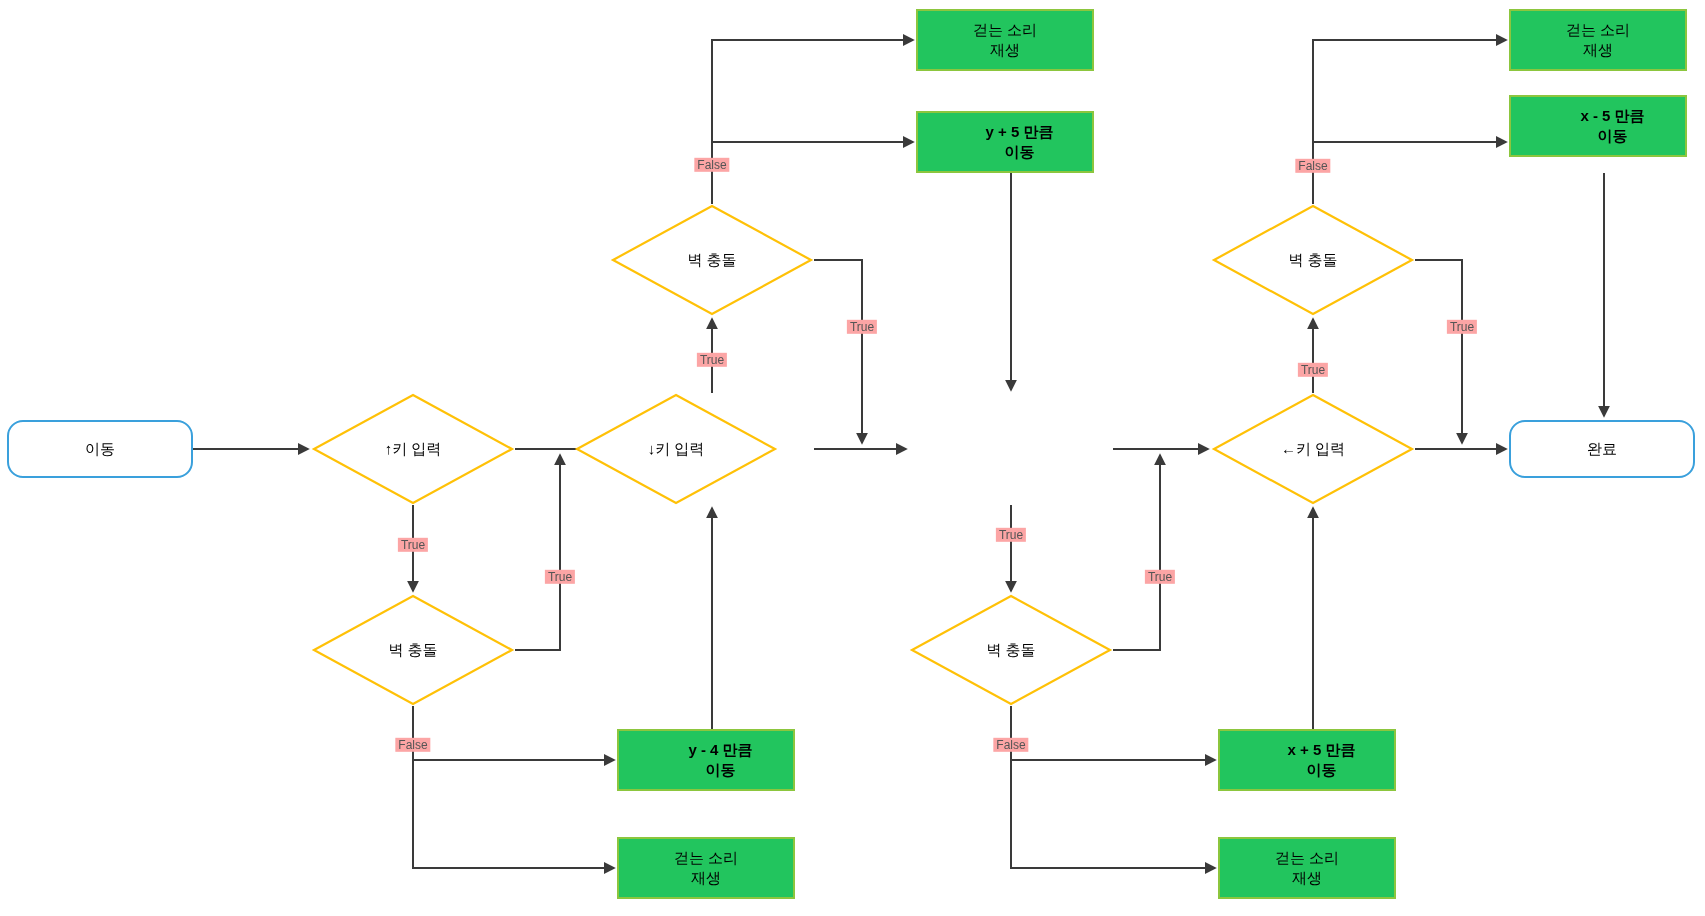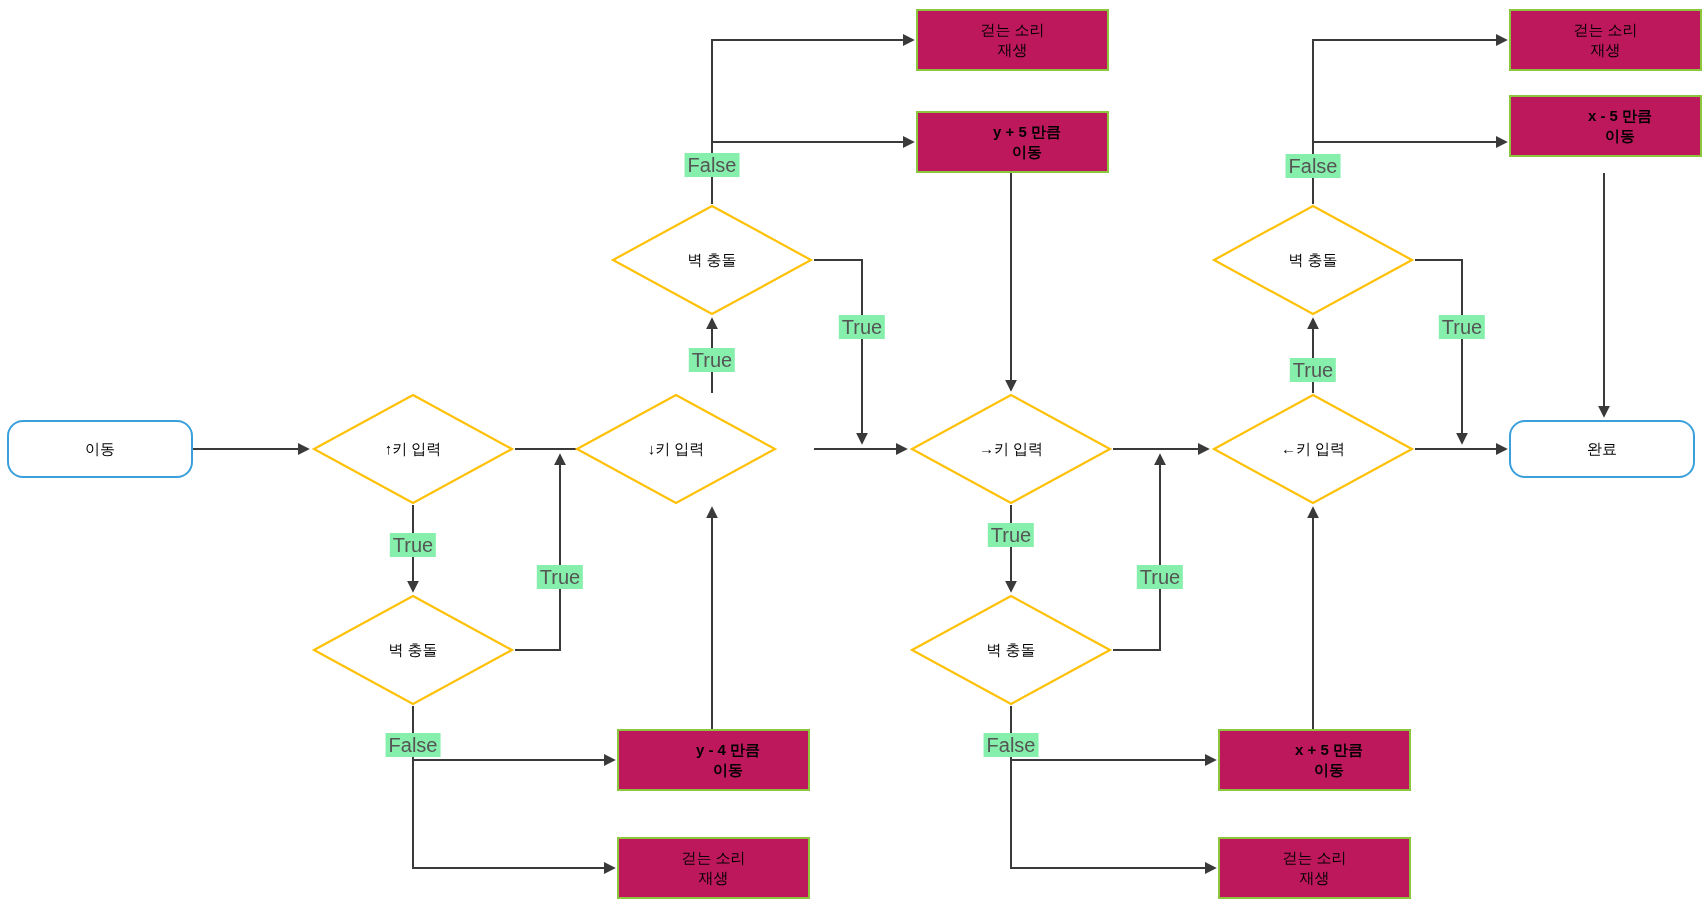--- a/index.html
+++ b/index.html
@@ -8,30 +8,30 @@
   body { font-family:"Liberation Sans","DejaVu Sans",sans-serif; }
   .canvas { position:relative; width:1705px; height:916px; background:#ffffff; overflow:hidden; }
   .edges { position:absolute; left:0; top:0; width:1705px; height:916px; }
   .edge { fill:none; stroke:var(--edge,#3a3a3a); stroke-width:2; }
   .arrow-head { fill:var(--edge,#3a3a3a); }
 
   .node { position:absolute; display:flex; align-items:center; justify-content:center;
           text-align:center; font-size:15px; color:var(--node-text,#000); }
   .terminal { width:186px; height:58px; background:#fff;
               border:2px solid var(--terminal-border,#3aa0dc); border-radius:16px; }
-  .process  { width:193px; height:62px; background:#be185d;
+  .process  { width:178px; height:62px; background:#22c55e;
               border:2px solid var(--process-border,#8cc63e); }
   .process.bold { font-weight:bold;padding-left:29px; }
   .diamond  { width:204px; height:112px; background:transparent; }
   .diamond-shape { position:absolute; left:0; top:0; width:100%; height:100%; }
   .diamond-poly { fill:#ffffff; stroke:var(--decision-border,#ffc107); stroke-width:2.2; }
   .node-label { position:relative; white-space:pre-line; line-height:1.35; padding:0 6px; z-index:1; }
 
-  .edge-label { position:absolute; transform:translate(-50%,-50%); font-size:20px;
-                color:var(--edge-label,#555); background:#86efac; padding:0 3px; line-height:1.2; z-index:2; }
+  .edge-label { position:absolute; transform:translate(-50%,-50%); font-size:12px;
+                color:var(--edge-label,#555); background:#fca5a5; padding:0 3px; line-height:1.2; z-index:2; }
 </style>
 </head>
 <body>
 
 <div class="canvas">
 
   <svg class="edges" viewBox="0 0 1705 916" xmlns="http://www.w3.org/2000/svg">
     <defs>
       <marker id="arrow" viewBox="0 0 10 10" refX="8.5" refY="5" markerWidth="6" markerHeight="6" orient="auto-start-reverse">
         <path class="arrow-head" d="M0,0 L10,5 L0,10 z"></path>
@@ -89,26 +89,20 @@
         <polygon class="diamond-poly" points="102,2 201,56 102,110 3,56"></polygon>
       </svg>
     <span class="node-label">↓키 입력</span>
   </div>
   <div class="node diamond" style="left:610px;top:204px">
     <svg class="diamond-shape" viewBox="0 0 204 112">
         <polygon class="diamond-poly" points="102,2 201,56 102,110 3,56"></polygon>
       </svg>
     <span class="node-label">벽 충돌</span>
   </div>
-  <div class="node diamond" style="left:909px;top:393px">
-    <svg class="diamond-shape" viewBox="0 0 204 112">
-        <polygon class="diamond-poly" points="102,2 201,56 102,110 3,56"></polygon>
-      </svg>
-    <span class="node-label">→키 입력</span>
-  </div>
   <div class="node diamond" style="left:909px;top:594px">
     <svg class="diamond-shape" viewBox="0 0 204 112">
         <polygon class="diamond-poly" points="102,2 201,56 102,110 3,56"></polygon>
       </svg>
     <span class="node-label">벽 충돌</span>
   </div>
   <div class="node diamond" style="left:1211px;top:393px">
     <svg class="diamond-shape" viewBox="0 0 204 112">
         <polygon class="diamond-poly" points="102,2 201,56 102,110 3,56"></polygon>
       </svg>

